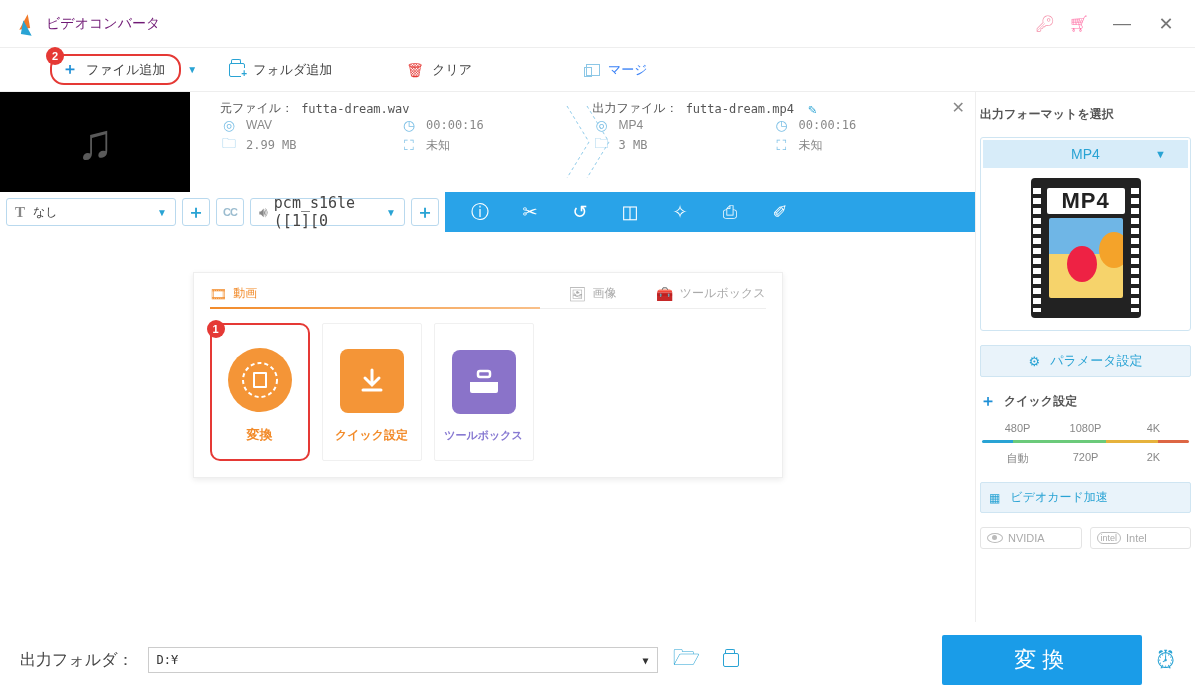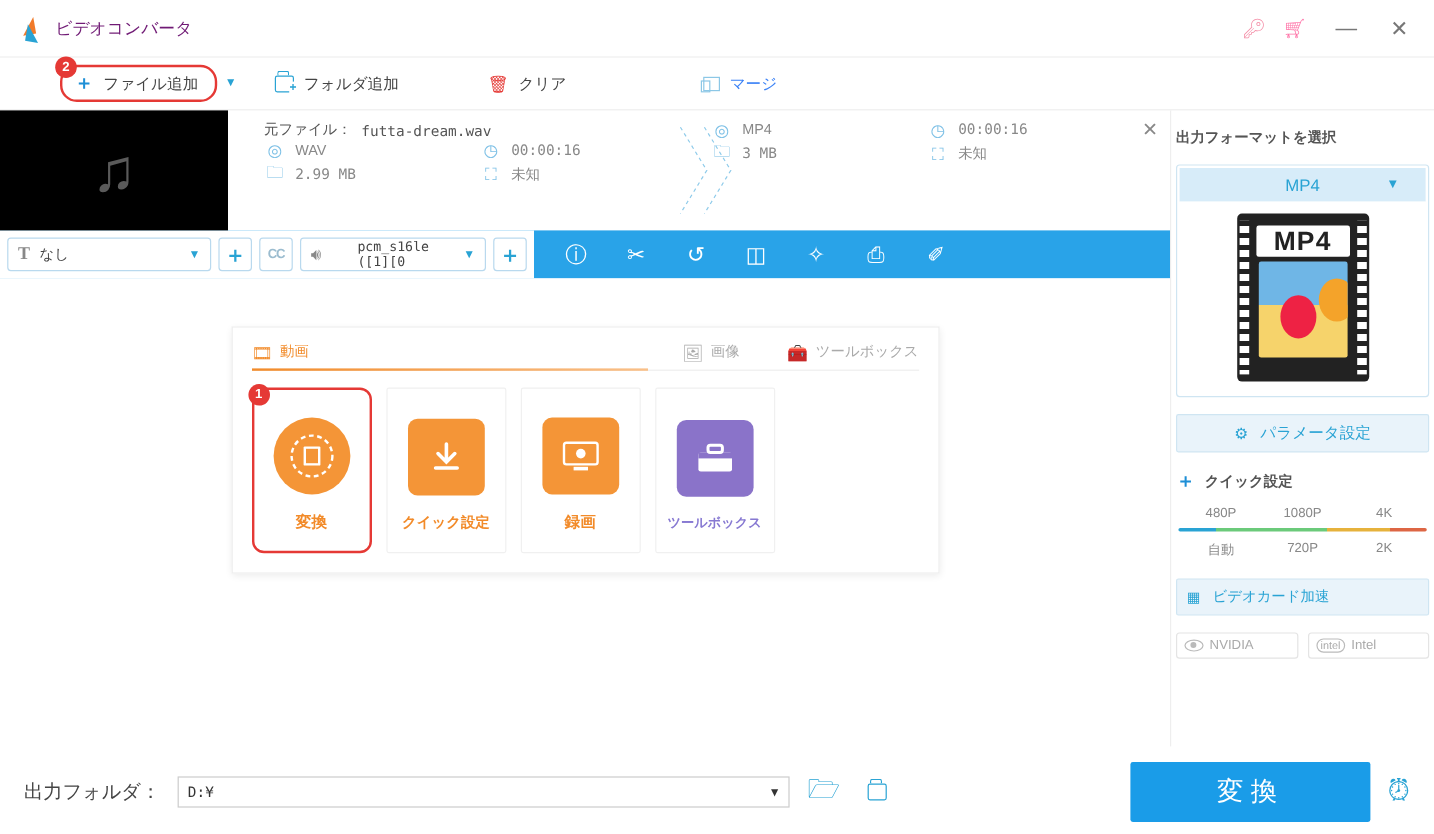--- a/index.html
+++ b/index.html
@@ -185,20 +185,25 @@
                 <span class="ico-sm">🗀</span>
                 <span style="font-family:monospace;">2.99 MB</span>
               </div>
             <div class="cell">
                 <span class="ico-sm">⛶</span>
                 <span>未知</span>
               </div>
           </div>
         </div>
         <div class="fcol">
+          <div class="head-line">
+              <span>出力ファイル：</span>
+              <span>futta-dream.mp4</span>
+              <span class="pencil">✎</span>
+            </div>
           <div class="row">
             <div class="cell">
                 <span class="ico-sm">◎</span>
                 <span>MP4</span>
               </div>
             <div class="cell">
                 <span class="ico-sm">◷</span>
                 <span style="font-family:monospace;">00:00:16</span>
               </div>
           </div>
@@ -225,21 +230,21 @@
             </span>
           <span class="chev">▼</span>
         </div>
         <div class="sq-btn">＋</div>
         <div class="sq-btn cc">
             <span>CC</span>
           </div>
         <div class="dd wide2">
           <span style="display:flex;gap:6px;align-items:center;">
               <span class="spk">🔊︎</span>
-              <span style="font-family:monospace;font-size:11px;margin-left:24px;">pcm_s16le ([1][0</span>
+              <span style="font-family:monospace;font-size:15px;">pcm_s16le ([1][0</span>
             </span>
           <span class="chev">▼</span>
         </div>
         <div class="sq-btn">＋</div>
       </div>
       <div class="ctrl-right">
         <span class="cr-ico">ⓘ</span>
         <span class="cr-ico">✂</span>
         <span class="cr-ico">↺</span>
         <span class="cr-ico">◫</span>
@@ -279,30 +284,20 @@
           </div>
           <div class="tile">
             <div class="tile-ico sq c-orange" style="border-radius:8px;">
                 <svg width="34" height="34" viewBox="0 0 34 34">
                   <path d="M17 6 v14 M10 14 l7 7 l7 -7 M8 26 h18" stroke="#fff" stroke-width="3" fill="none" stroke-linecap="round"></path>
                 </svg>
               </div>
             <div class="tile-label lab-orange" style="font-size:12px;">クイック設定</div>
           </div>
           <div class="tile">
-            <div class="tile-ico sq c-orange" style="border-radius:8px;">
-                <svg width="40" height="34" viewBox="0 0 40 34">
-                  <rect x="6" y="6" width="28" height="18" rx="2" fill="none" stroke="#fff" stroke-width="2"></rect>
-                  <circle cx="20" cy="15" r="4" fill="#fff"></circle>
-                  <rect x="14" y="26" width="12" height="3" fill="#fff"></rect>
-                </svg>
-              </div>
-            <div class="tile-label lab-orange">録画</div>
-          </div>
-          <div class="tile">
             <div class="tile-ico sq c-purple" style="border-radius:8px;">
                 <svg width="40" height="34" viewBox="0 0 40 34">
                   <rect x="6" y="12" width="28" height="16" rx="2" fill="#fff"></rect>
                   <rect x="6" y="12" width="28" height="5" fill="#8a73c9"></rect>
                   <rect x="14" y="6" width="12" height="6" rx="2" fill="none" stroke="#fff" stroke-width="2.5"></rect>
                 </svg>
               </div>
             <div class="tile-label lab-purple">ツールボックス</div>
           </div>
         </div>

